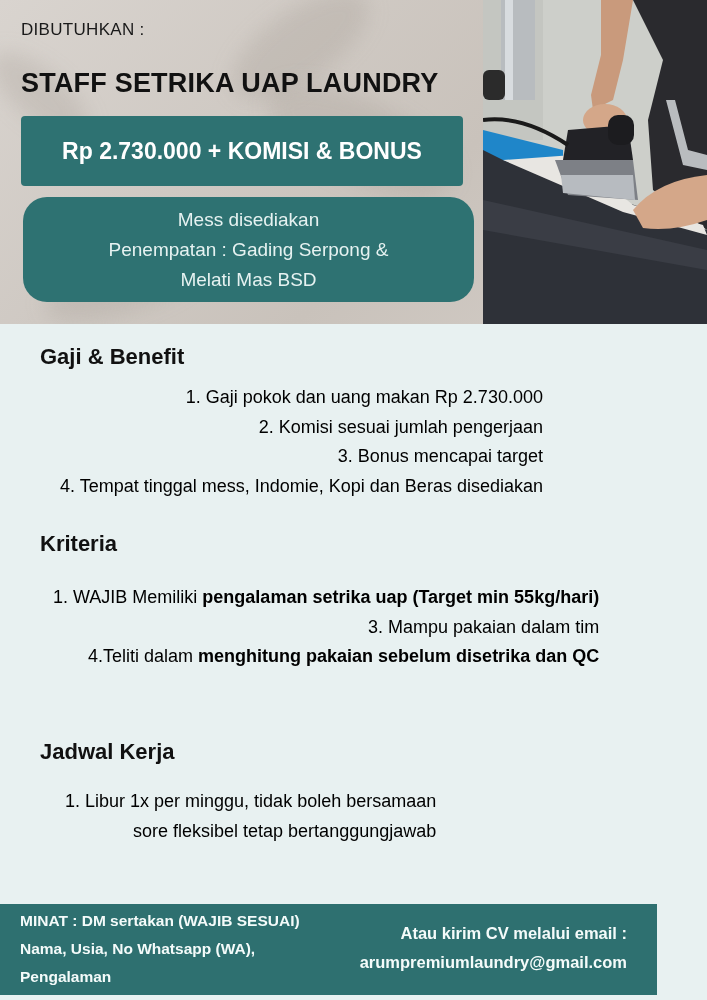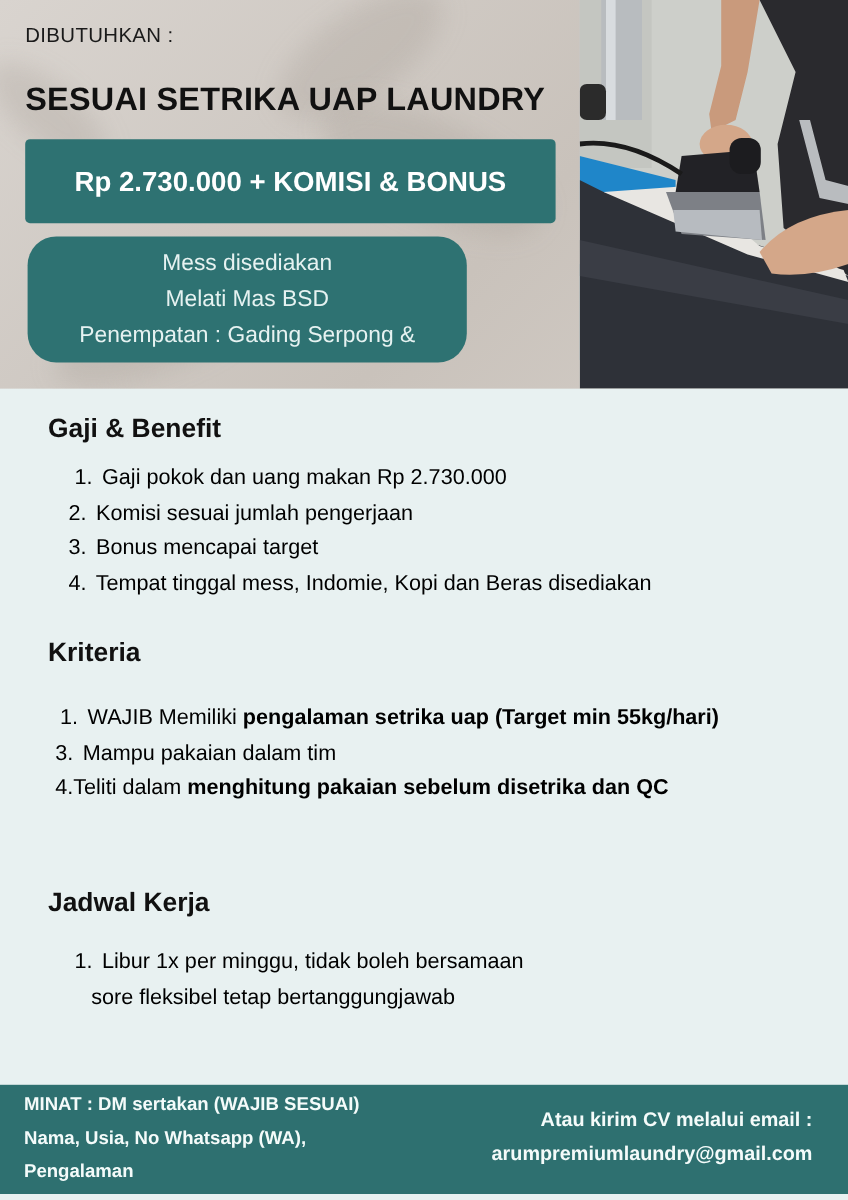--- a/index.html
+++ b/index.html
@@ -35,53 +35,54 @@
       position: absolute; left: 21px; top: 68px;
       font-size: 27px; font-weight: 700; color: #111; letter-spacing: 0.2px;
     }
     .salary-pill {
       position: absolute; left: 21px; top: 116px; width: 442px; height: 70px;
       background: #2e7272; border-radius: 4px;
       display: flex; align-items: center; justify-content: center;
       color: #fff; font-size: 23px; font-weight: 700;
     }
     .info-pill {
-      position: absolute; left: 23px; top: 197px; width: 366px; height: 105px;
+      position: absolute; left: 23px; top: 197px; width: 451px; height: 105px;
       background: #2e7272; border-radius: 24px;
       display: flex; flex-direction: column; align-items: center; justify-content: center;
       color: #e6f2f1; font-size: 19px; line-height: 30px; text-align: center;
     }
 
     
     .photo {
       position: absolute; left: 483px; top: 0; width: 224px; height: 324px;
       background: #c9cbc6; overflow: hidden;
     }
     .photo svg { display: block; }
 
     
     .main {
       position: absolute; left: 0; top: 324px; width: 707px; height: 580px;
       background: #e8f1f1;
+      text-align: right;
     }
     .section-title {
       position: absolute; left: 40px;
       font-size: 22px; font-weight: 700; color: #111;
     }
     .list {
       position: absolute; left: 52px; list-style: none;
       font-size: 18px; color: #000000;
     }
     .list li { height: 29.5px; line-height: 29.5px; white-space: nowrap; }
     .list .num { display: inline-block; min-width: 18px; }
     .list b { font-weight: 700; }
 
     
     .footer {
-      position: absolute; left: 0; top: 904px; width: 707px; height: 91px;
+      position: absolute; left: 0; top: 904px; width: 657px; height: 91px;
       background: #2e7070;
       color: #f4fbfa; font-weight: 700; font-size: 15.5px;
     }
     .footer-left {
       position: absolute; left: 20px; top: 3px; line-height: 28px;
     }
     .footer-right {
       position: absolute; right: 30px; top: 15px; line-height: 29px; text-align: right;
       font-size: 16.5px;
     }
@@ -92,28 +93,28 @@
 </head>
 <body>
 
 <div class="hero">
   <div class="shadow-leaf leaf1"></div>
   <div class="shadow-leaf leaf2"></div>
   <div class="shadow-leaf leaf3"></div>
   <div class="shadow-leaf leaf4"></div>
 
   <div class="hero-label">DIBUTUHKAN :</div>
-  <div class="hero-title">SESUAI SETRIKA UAP LAUNDRY</div>
+  <div class="hero-title">STAFF SETRIKA UAP LAUNDRY</div>
   <div class="salary-pill">
     <span>Rp 2.730.000 + KOMISI &amp; BONUS</span>
   </div>
   <div class="info-pill">
     <span>Mess disediakan</span>
+    <span>Penempatan : Gading Serpong &amp;</span>
     <span>Melati Mas BSD</span>
-    <span>Penempatan : Gading Serpong &amp;</span>
   </div>
 </div>
 
 <div class="photo">
   <svg width="224" height="324" viewBox="0 0 224 324">
 
     <rect x="0" y="0" width="224" height="324" fill="#cdcfca"></rect>
     <rect x="0" y="0" width="60" height="140" fill="#c4c6c1"></rect>
 
     <rect x="18" y="0" width="34" height="100" fill="#b8bcbf"></rect>

